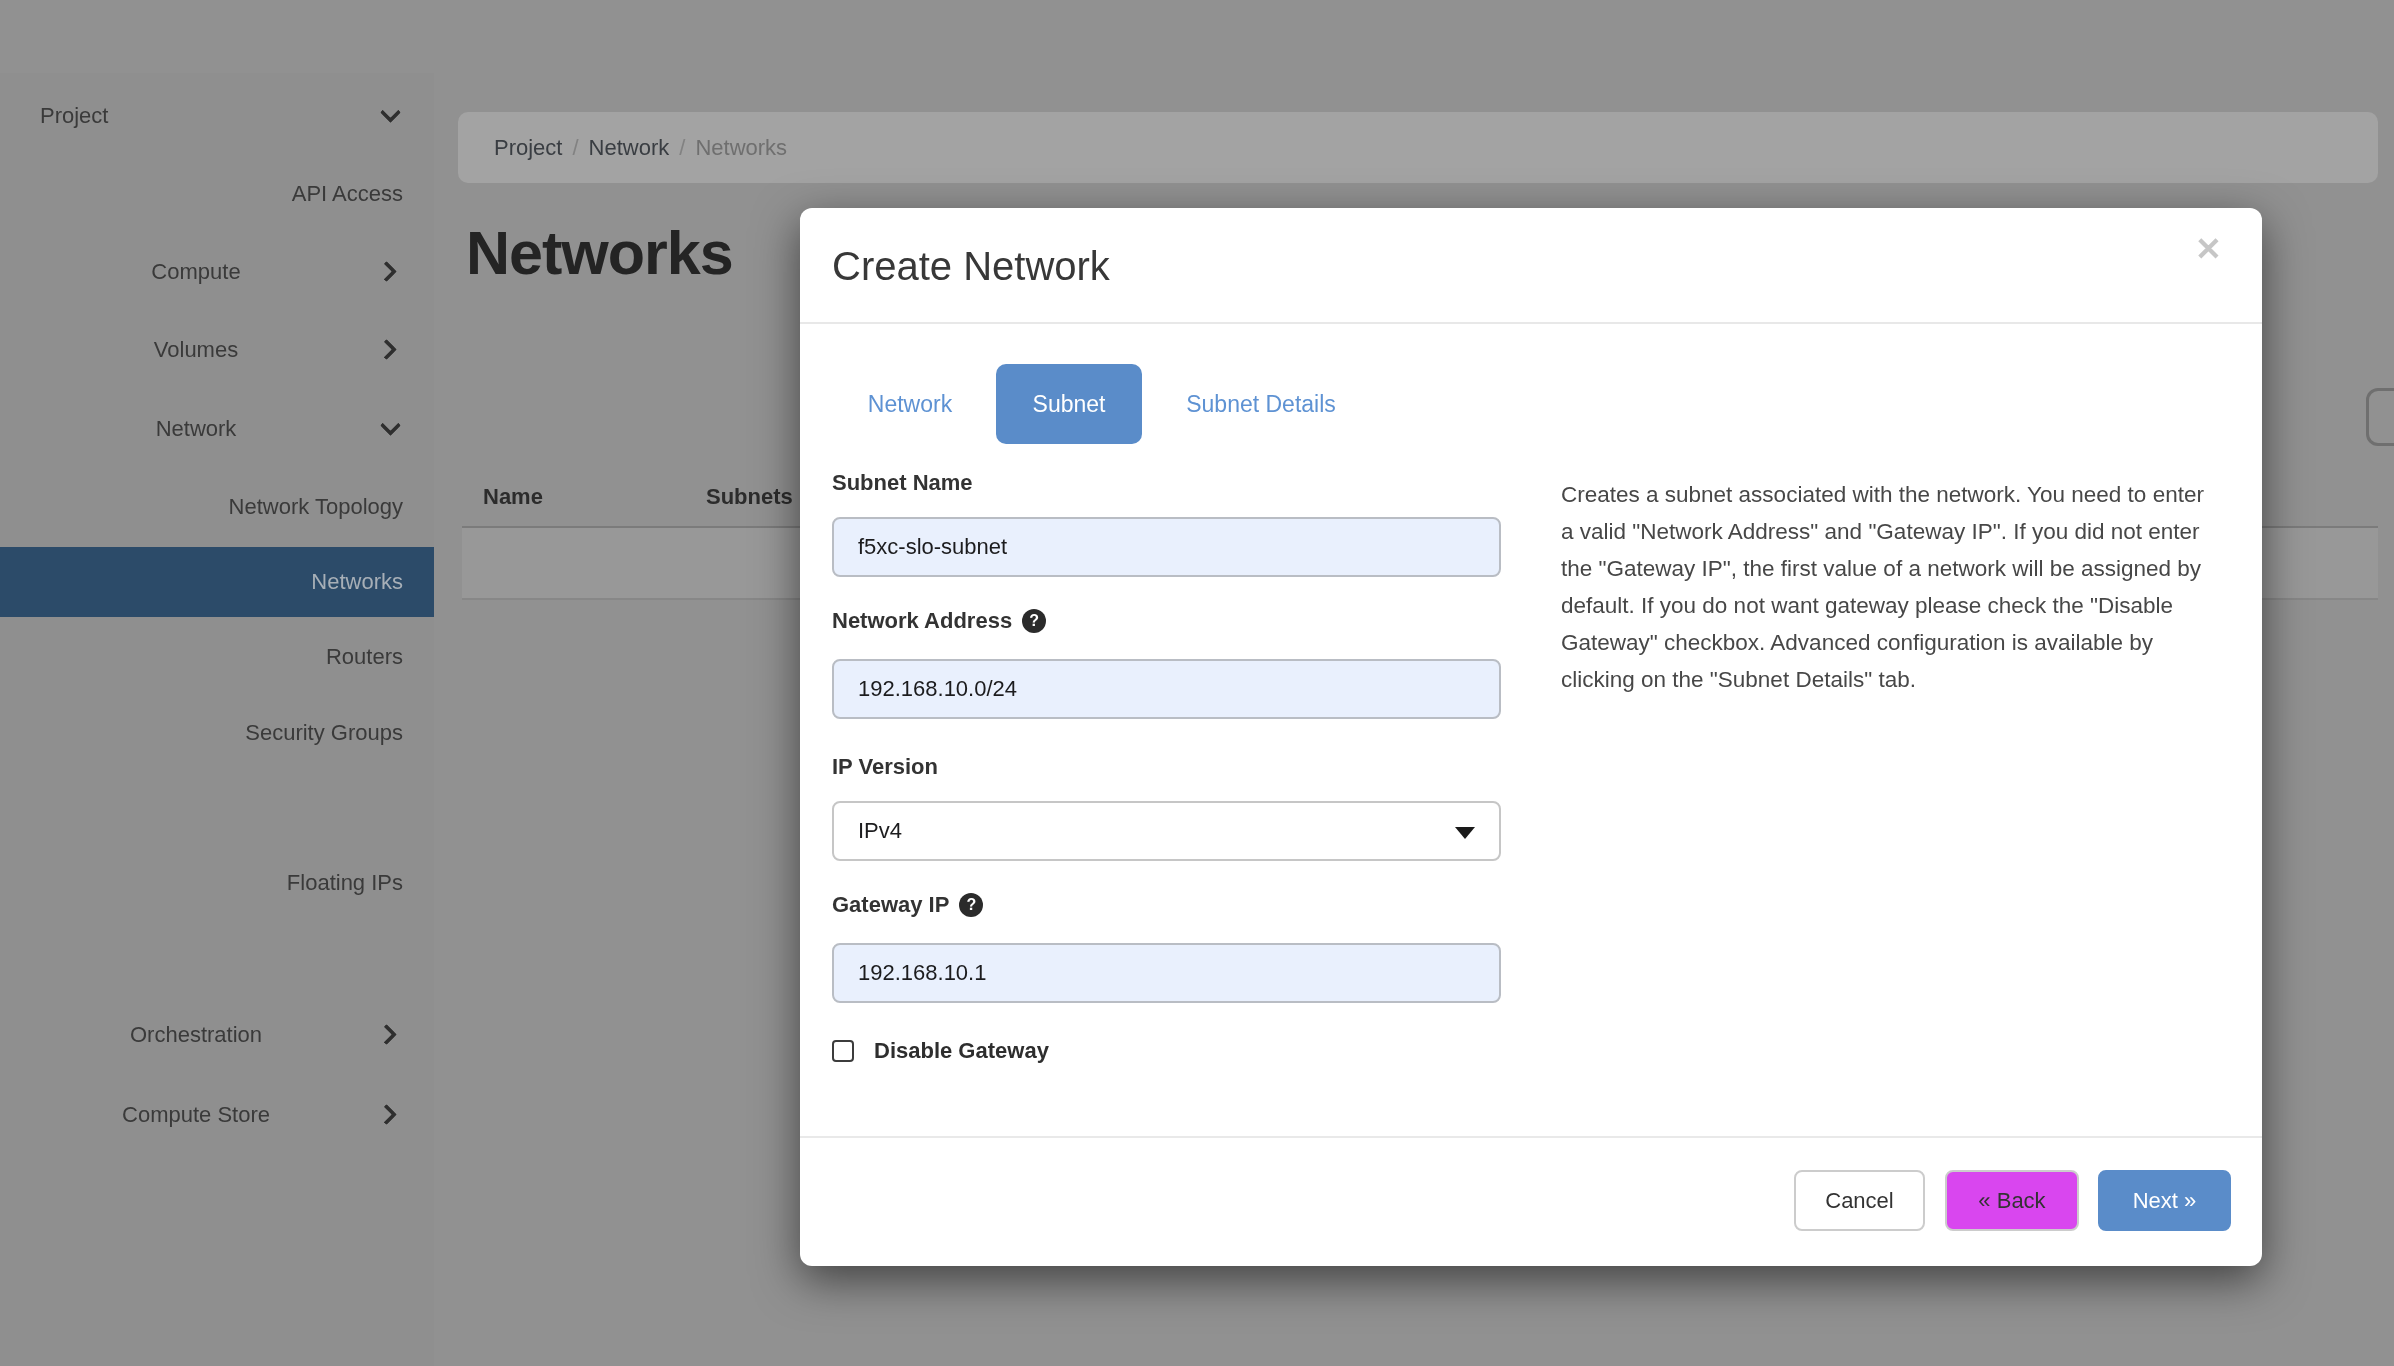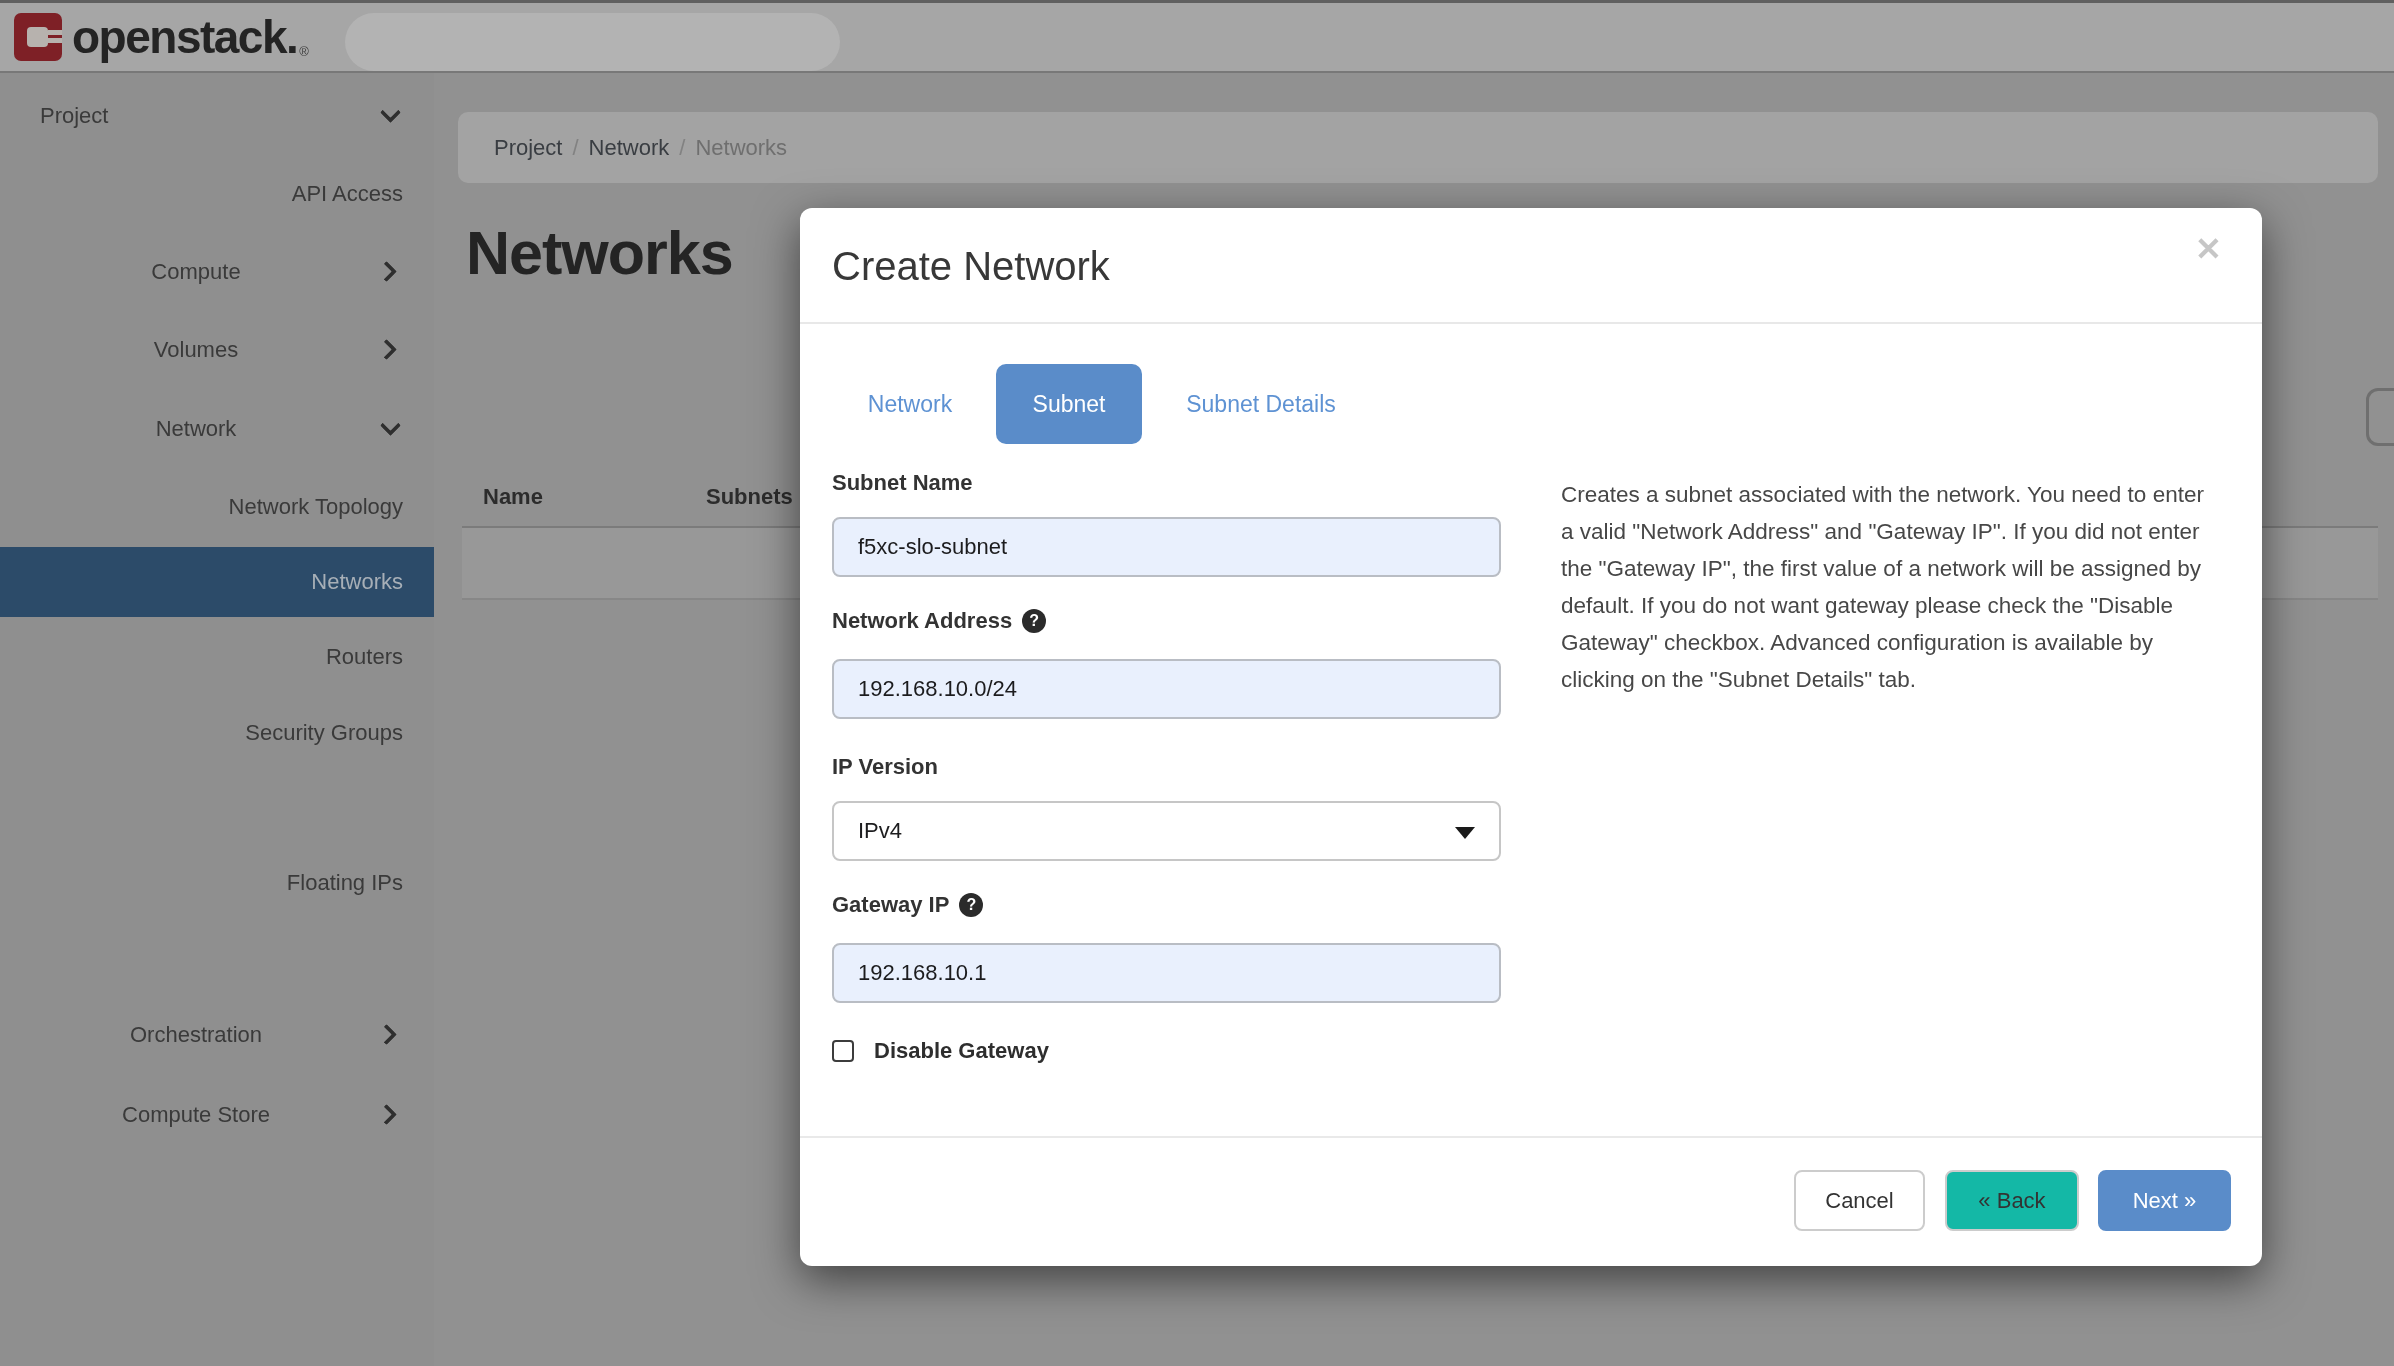--- a/index.html
+++ b/index.html
@@ -66,41 +66,28 @@
             border-right:10px solid transparent;border-top:12px solid #1a1a1a;}
   #cb-row{position:absolute;left:32px;top:830px;height:26px;display:flex;align-items:center;cursor:pointer;}
   #cb-box{width:22px;height:22px;border:2px solid #3c3c3c;border-radius:4px;background:#ffffff;}
   #cb-label{margin-left:20px;font-size:22px;font-weight:700;color:#2e2e2e;}
 
   #modal-help{position:absolute;left:761px;top:268px;width:656px;font-size:22.5px;line-height:37px;color:#474747;}
 
   #modal-foot-line{position:absolute;left:0;top:928px;width:1462px;border-top:2px solid #e9e9e9;}
   .btn{position:absolute;top:962px;height:61px;border-radius:8px;font-size:22px;text-align:center;line-height:57px;cursor:pointer;}
   #btn-cancel{left:994px;width:131px;background:#ffffff;border:2px solid #cccccc;color:#333333;}
-  #btn-back{left:1145px;width:134px;background:#14b8a6;border:2px solid #cccccc;color:#333333;}
+  #btn-back{left:1145px;width:134px;background:#d946ef;border:2px solid #cccccc;color:#333333;}
   #btn-next{left:1298px;width:133px;background:#5a8cc9;border:2px solid #5a8cc9;color:#ffffff;}
 </style>
 </head>
 <body>
 
 <div id="screen">
 
-  <div id="navbar">
-    <div id="brand">
-      <svg width="48" height="48" viewBox="0 0 48 48">
-        <rect x="0" y="0" width="48" height="48" rx="7" fill="#7e2026"></rect>
-        <rect x="13" y="14" width="21" height="20" rx="4" fill="#b7b2ae"></rect>
-        <rect x="34" y="17" width="14" height="5" fill="#b7b2ae"></rect>
-        <rect x="34" y="25" width="14" height="5" fill="#b7b2ae"></rect>
-      </svg>
-      <span class="wordmark">openstack.</span>
-      <span class="reg">®</span>
-    </div>
-    <div id="nav-pill"></div>
-  </div>
 
   <div id="sidebar">
     <div class="side-item root" style="top:21px;">
       <span class="lbl">Project</span>
       <span class="chev down"></span>
     </div>
     <div class="side-item leaf" style="top:99px;">
       <span class="lbl">API Access</span>
     </div>
     <div class="side-item group" style="top:177px;">

